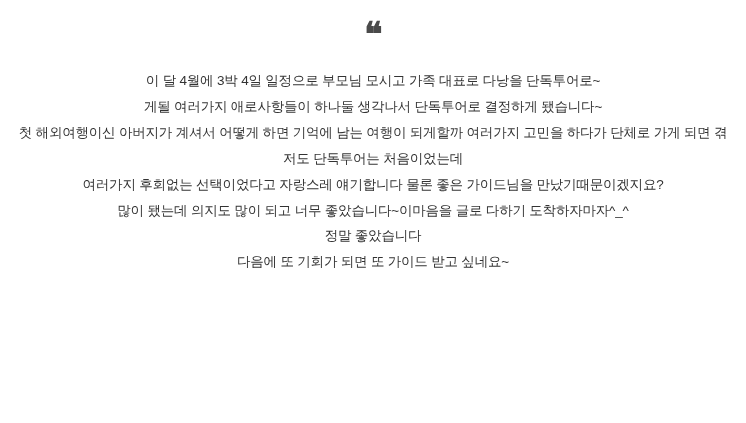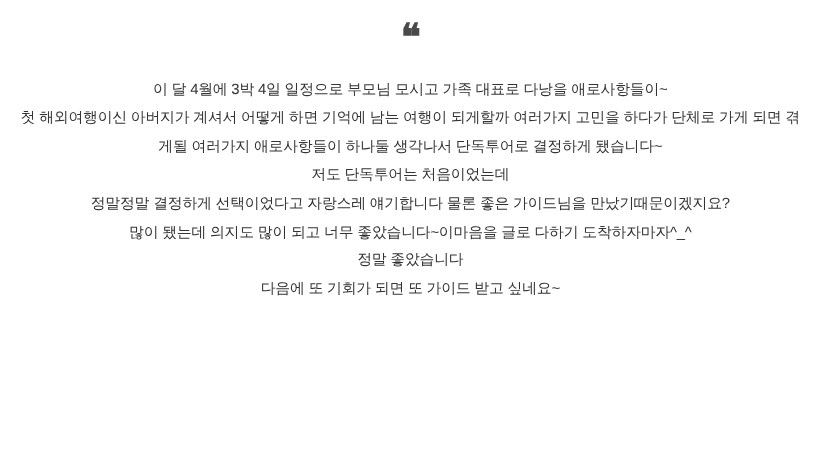--- a/index.html
+++ b/index.html
@@ -54,25 +54,25 @@
   }
 </style>
 </head>
 <body>
 
 <div class="testimonial">
 
   <div class="quote-mark quote-open">❝</div>
 
   <div class="body-text">
-    <p>이 달 4월에 3박 4일 일정으로 부모님 모시고 가족 대표로 다낭을 애로사항들이~</p>
+    <p>이 달 4월에 3박 4일 일정으로 부모님 모시고 가족 대표로 다낭을 단독투어로~</p>
+    <p>게될 여러가지 애로사항들이 하나둘 생각나서 단독투어로 결정하게 됐습니다~</p>
     <p>첫 해외여행이신 아버지가 계셔서  어떻게 하면 기억에 남는 여행이 되게할까 여러가지 고민을 하다가 단체로 가게 되면 겪</p>
-    <p>게될 여러가지 애로사항들이 하나둘 생각나서 단독투어로 결정하게 됐습니다~</p>
     <p>저도 단독투어는 처음이었는데</p>
-    <p>정말정말 결정하게 선택이었다고 자랑스레 얘기합니다 물론 좋은 가이드님을 만났기때문이겠지요?</p>
+    <p>여러가지 후회없는 선택이었다고 자랑스레 얘기합니다 물론 좋은 가이드님을 만났기때문이겠지요?</p>
     <p>많이 됐는데 의지도 많이 되고 너무 좋았습니다~이마음을 글로 다하기 도착하자마자^_^</p>
     <p>정말 좋았습니다</p>
     <p>다음에 또 기회가 되면 또 가이드 받고 싶네요~</p>
 
   </div>
 
   <div class="spacer"></div>
 </div>
 
 </body></html>

